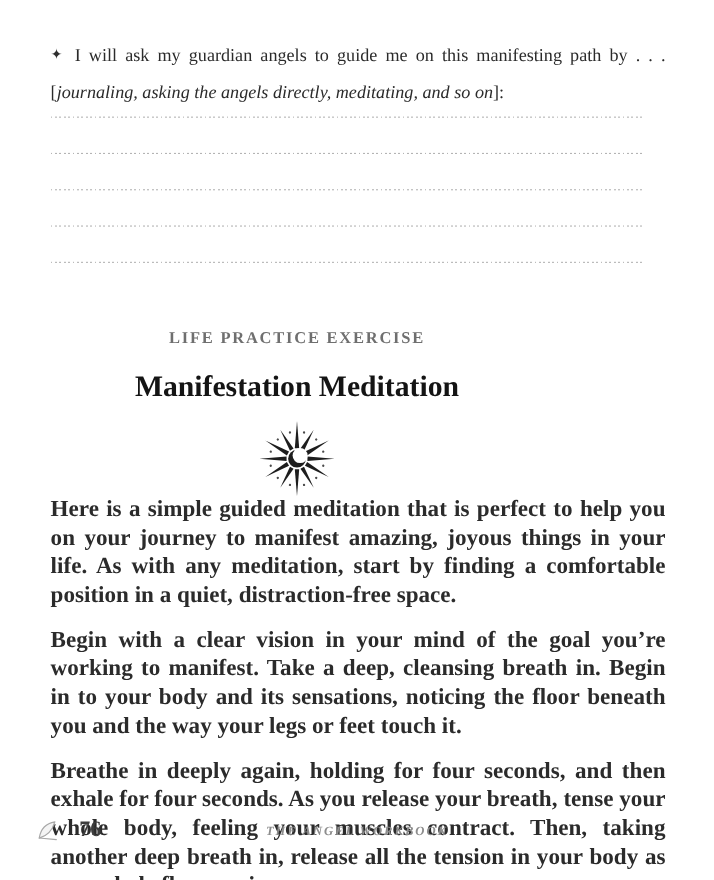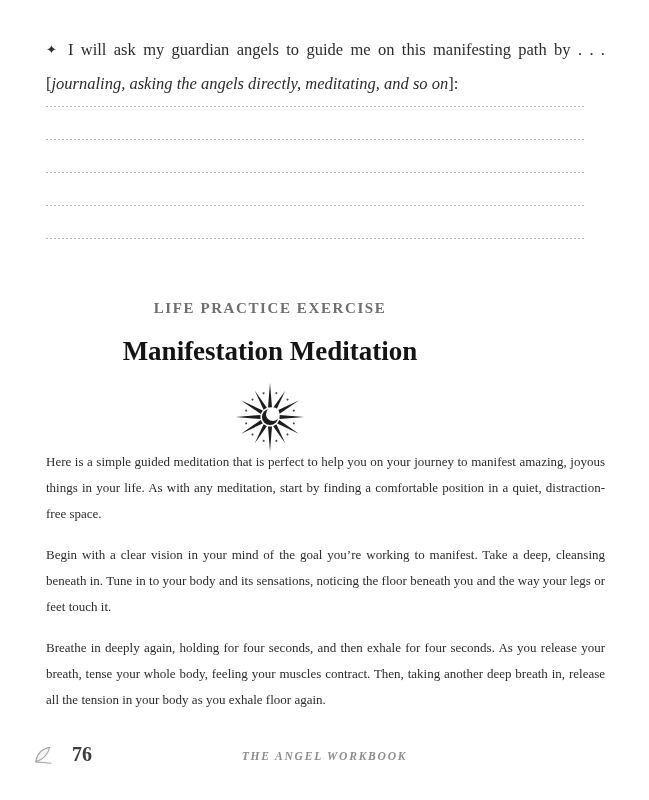--- a/index.html
+++ b/index.html
@@ -84,24 +84,25 @@
 
   
   .paragraphs {
     position: absolute;
     left: 46px;
     right: 44px;
     top: 449px;
   }
   .body-para {
     margin: 0 0 15px 0;
-    font-size: 13px;
+    font-size: 21px;
     line-height: 26px;
     color: var(--body-text, #2b2b2b);
     text-align: justify;
+    font-weight: bold;
   }
 
   
   .footer {
     position: absolute;
     left: 0;
     right: 0;
     top: 741px;
     height: 32px;
   }
@@ -182,21 +183,21 @@
           <circle cx="0" cy="-26" r="1.1" transform="rotate(345)"></circle>
         </g>
         <circle cx="0" cy="0" r="8.5" fill="#1d1d1d"></circle>
         <circle cx="3" cy="-3" r="7.2" fill="#ffffff"></circle>
       </svg>
     </div>
   </div>
 
   <div class="paragraphs" id="paragraphs">
       <p class="body-para">Here is a simple guided meditation that is perfect to help you on your journey to manifest amazing, joyous things in your life. As with any meditation, start by finding a comfortable position in a quiet, distraction-free space.</p>
-      <p class="body-para">Begin with a clear vision in your mind of the goal you’re working to manifest. Take a deep, cleansing beneath in. Tune in to your body and its sensations, noticing the floor beneath you and the way your legs or feet touch it.</p>
+      <p class="body-para">Begin with a clear vision in your mind of the goal you’re working to manifest. Take a deep, cleansing breath in. Begin in to your body and its sensations, noticing the floor beneath you and the way your legs or feet touch it.</p>
       <p class="body-para">Breathe in deeply again, holding for four seconds, and then exhale for four seconds. As you release your breath, tense your whole body, feeling your muscles contract. Then, taking another deep breath in, release all the tension in your body as you exhale floor again.</p>
     </div>
 
   <div class="footer">
     <div class="page-num-wrap">
       <svg width="22" height="22" viewBox="0 0 24 24" aria-hidden="true">
         <path d="M19.5 3.5 C 10.5 5 5.5 10 4 19.5 C 12 17.5 17 12 19.5 3.5 Z" fill="#f4f4f4" stroke="#a8a8a8" stroke-width="1.2" stroke-linejoin="round"></path>
         <path d="M4 19.5 L 21 21" stroke="#a8a8a8" stroke-width="1.1" fill="none" stroke-linecap="round"></path>
       </svg>
       <span class="page-num">76</span>

